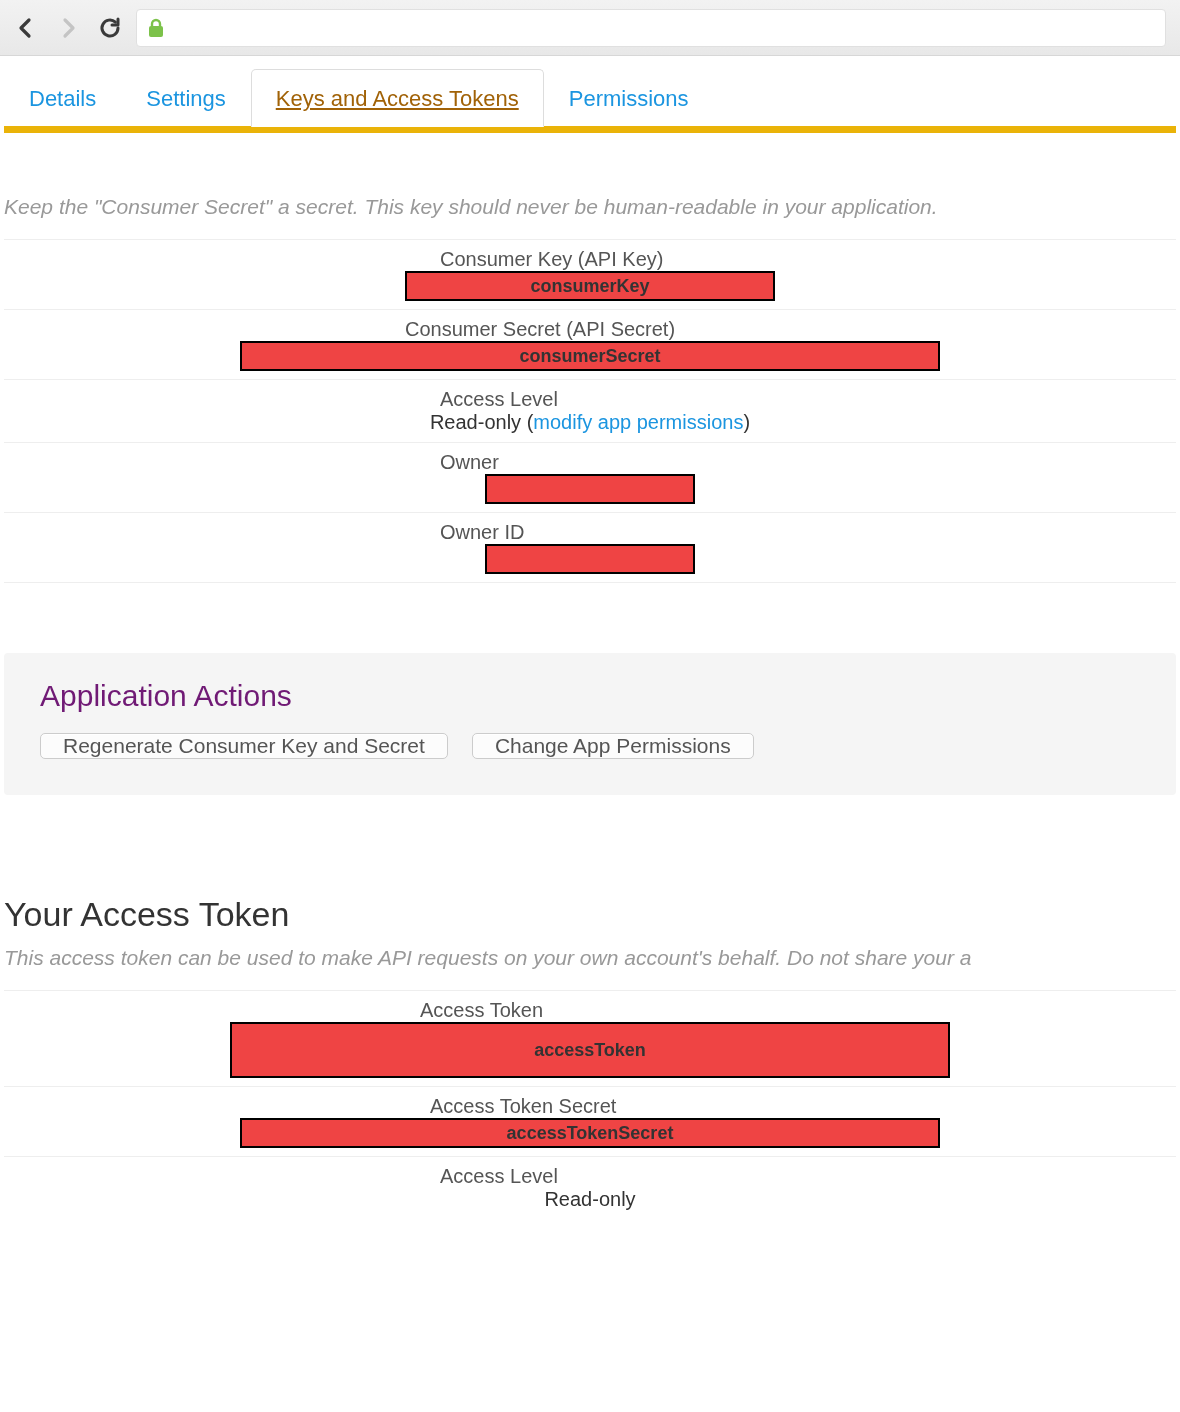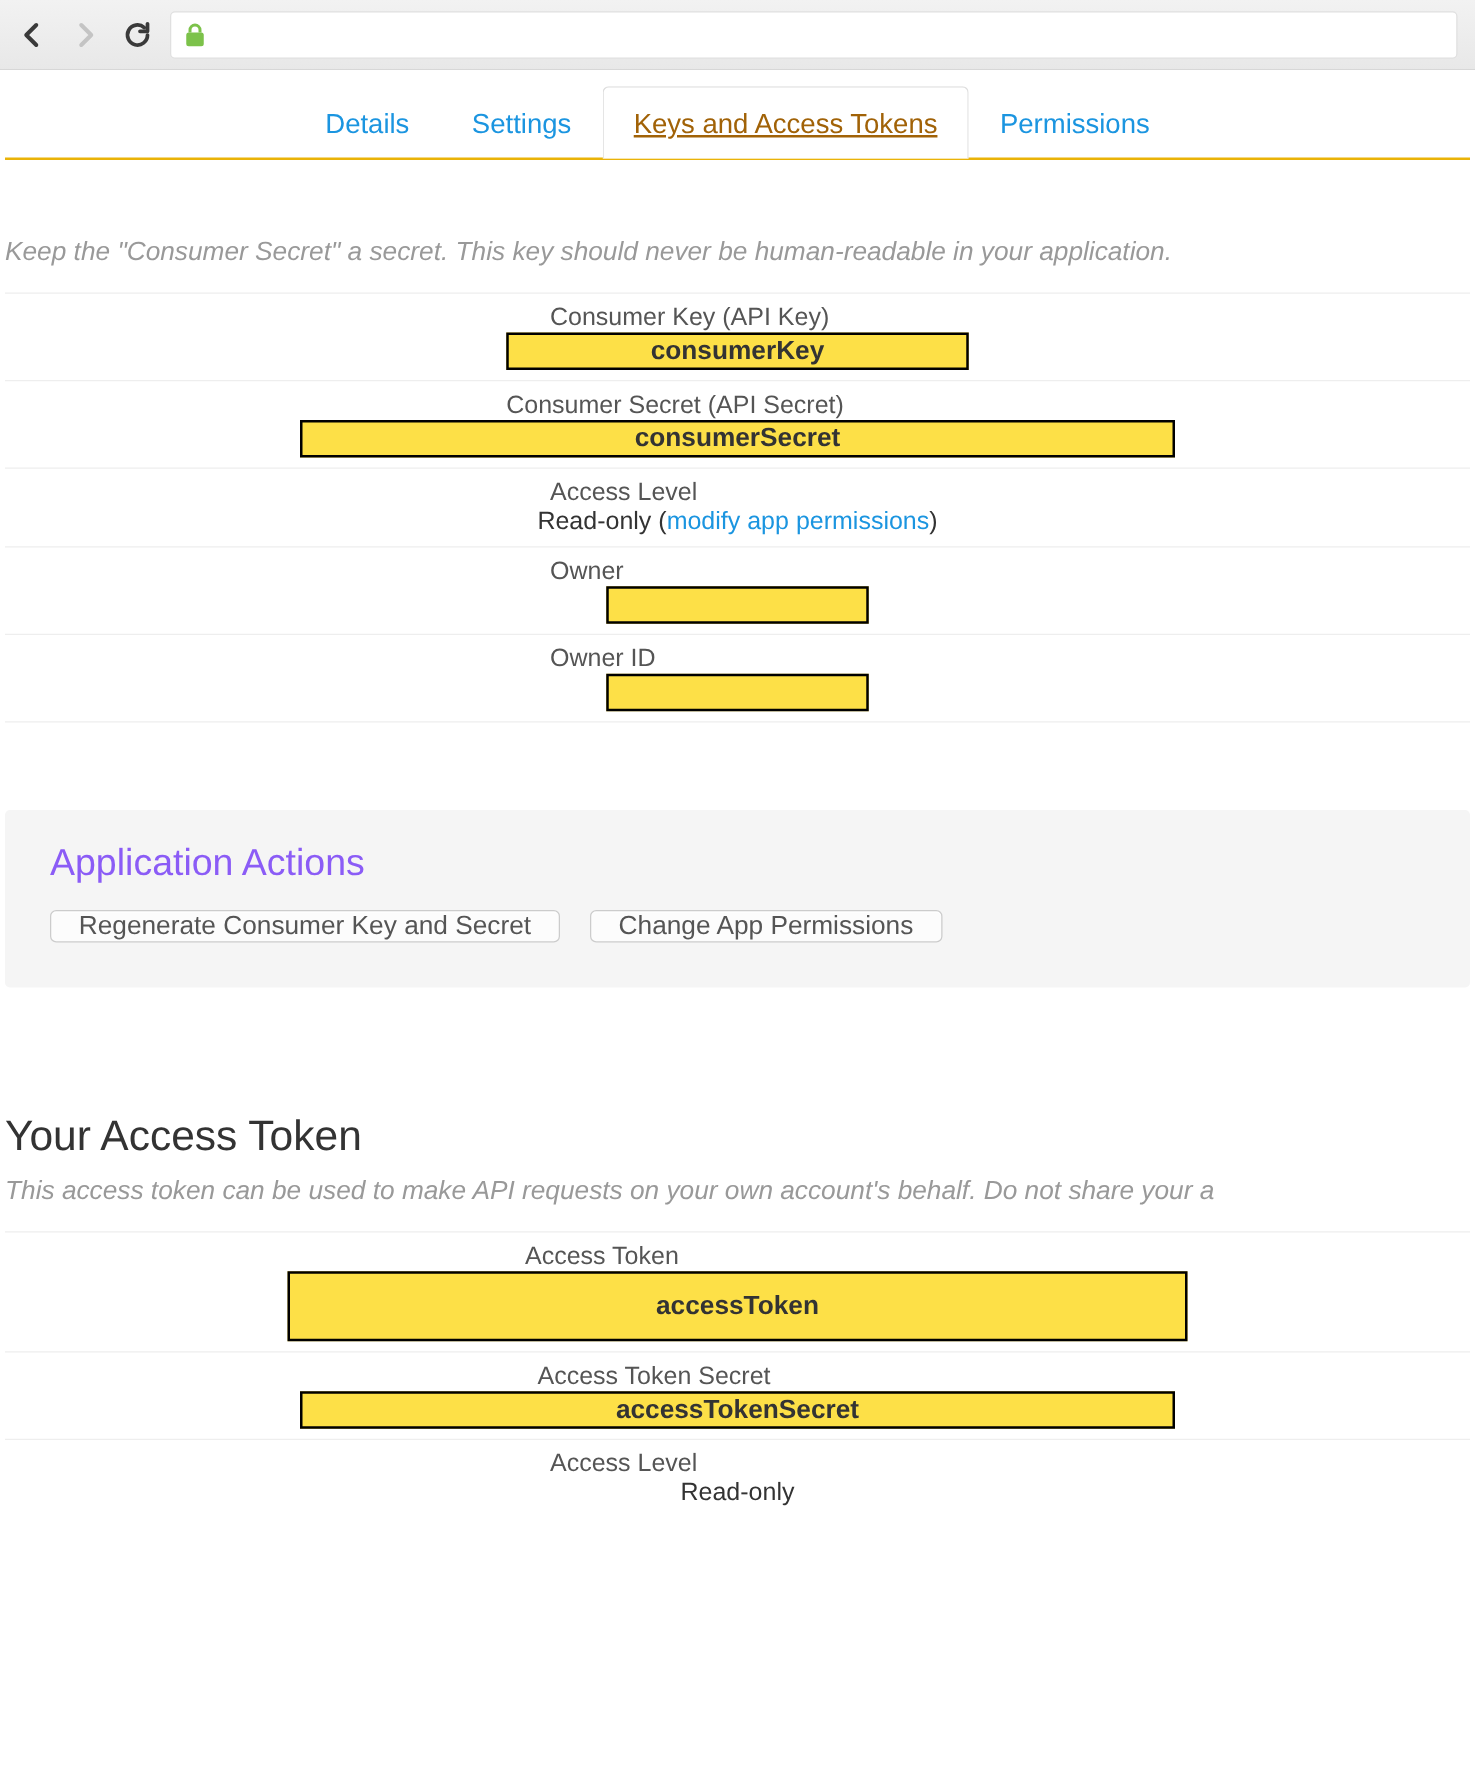--- a/index.html
+++ b/index.html
@@ -18,21 +18,21 @@
     flex:1; display:flex; align-items:center;
     height:38px; background:#fff; border:1px solid #e0e0e0; border-radius:4px;
     padding:0 10px; font-size:22px; color:#666;
   }
   .addr .lock { margin-right:8px; display:flex; }
   .addr .host { color:#1e8e3e; }
   .addr .path { color:#777; }
   .addr .blank { display:inline-block; width:110px; height:22px; border:2px solid #000; margin:0 2px; vertical-align:middle; }
 
   
-  .tabs { display:flex; align-items:flex-end; border-bottom:2px solid #eab308; margin-top:8px;justify-content:center; }
+  .tabs { display:flex; align-items:flex-end; border-bottom:7px solid #eab308; margin-top:8px; }
   .tab {
     padding:16px 24px 14px 24px; font-size:22px; color:#1b95e0;
     cursor:pointer; border:1px solid transparent; border-bottom:none;
   }
   .tab.active {
     color:#a16207; border:1px solid #ddd; border-bottom:1px solid #fff;
     border-radius:5px 5px 0 0; background:#fff; position:relative; top:1px;text-decoration:underline;
   }
 
   .page { padding:4px 4px 8px 4px; }
@@ -43,31 +43,31 @@
   .kv { border-top:1px solid #eee; }
   .kv-row {
     display:flex; align-items:center; border-bottom:1px solid #eee;
     min-height:58px; padding:8px 0; font-size:20px;flex-direction:column;
   }
   .kv-row .k { width:300px; color:#555; }
   .kv-row.wide .k { width:340px; }
   .kv-row .v { flex:1; color:#333; display:flex; align-items:center; }
   .outlined {
     display:inline-flex; align-items:center; justify-content:center;
-    height:30px; border:2px solid #000; font-weight:700; font-size:21px;
-    background:#fde047;
+    height:30px; border:2px solid #000; font-weight:700; font-size:18px;
+    background:#ef4444;
   }
   .link { color:#1b95e0; cursor:pointer; }
 
   
   .actions {
     margin-top:70px; background:#f5f5f5; border-radius:4px;
     padding:26px 36px 36px 36px;
   }
-  .actions h3 { font-size:30px; font-weight:500; color:#8b5cf6; margin-bottom:20px; }
+  .actions h3 { font-size:30px; font-weight:500; color:#701a75; margin-bottom:20px; }
   .btnrow { display:flex; gap:24px; }
   .btn {
     background:#fcfcfc; border:1px solid #ccc; border-radius:5px;
     padding:0 22px; font-size:21px; color:#555; cursor:pointer;
     box-shadow:inset 0 1px 0 #fff;
   }
 
   
   .w-ck  { width:370px; }
   .w-cs  { width:700px; }

